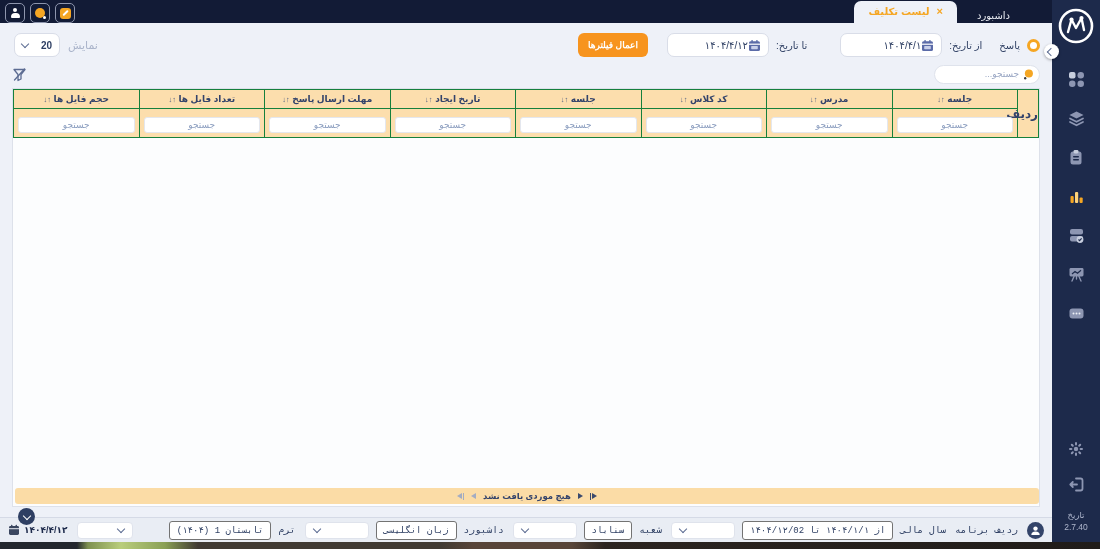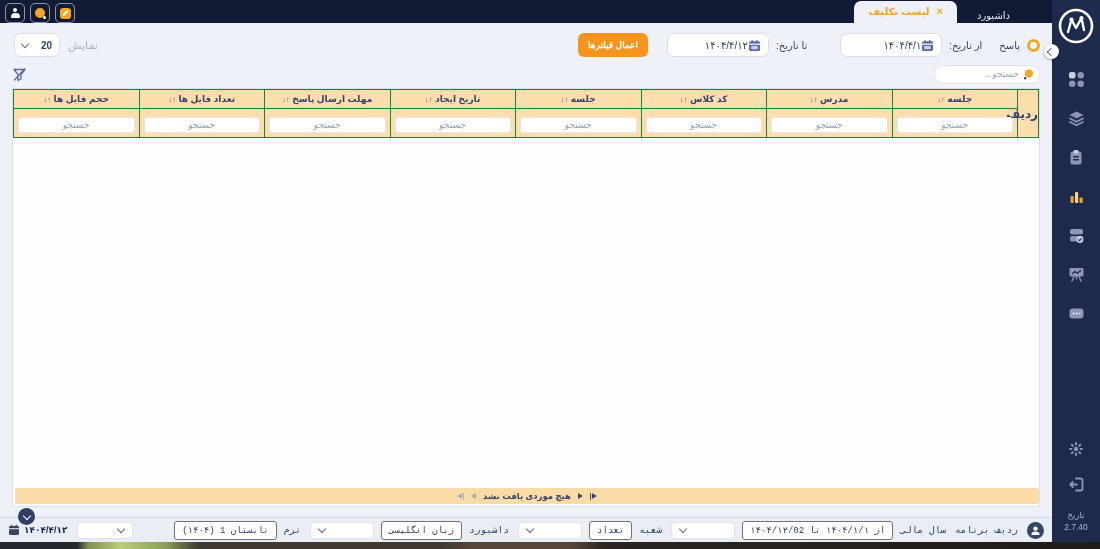--- a/index.html
+++ b/index.html
@@ -338,21 +338,21 @@
     <div class="sgroup">
       <span class="sb-label">سال مالی</span>
       <span class="pill">از ۱۴۰۴/۱/۱ تا ۱۴۰۴/۱۲/02</span>
       <div class="sel">
           <span class="chev down"></span>
         </div>
     </div>
 
     <div class="sgroup">
       <span class="sb-label">شعبه</span>
-      <span class="pill">تعداد</span>
+      <span class="pill">سناباد</span>
       <div class="sel">
           <span class="chev down"></span>
         </div>
     </div>
 
     <div class="sgroup">
       <span class="sb-label">داشبورد</span>
       <span class="pill">زبان انگلیسی</span>
       <div class="sel">
           <span class="chev down"></span>

